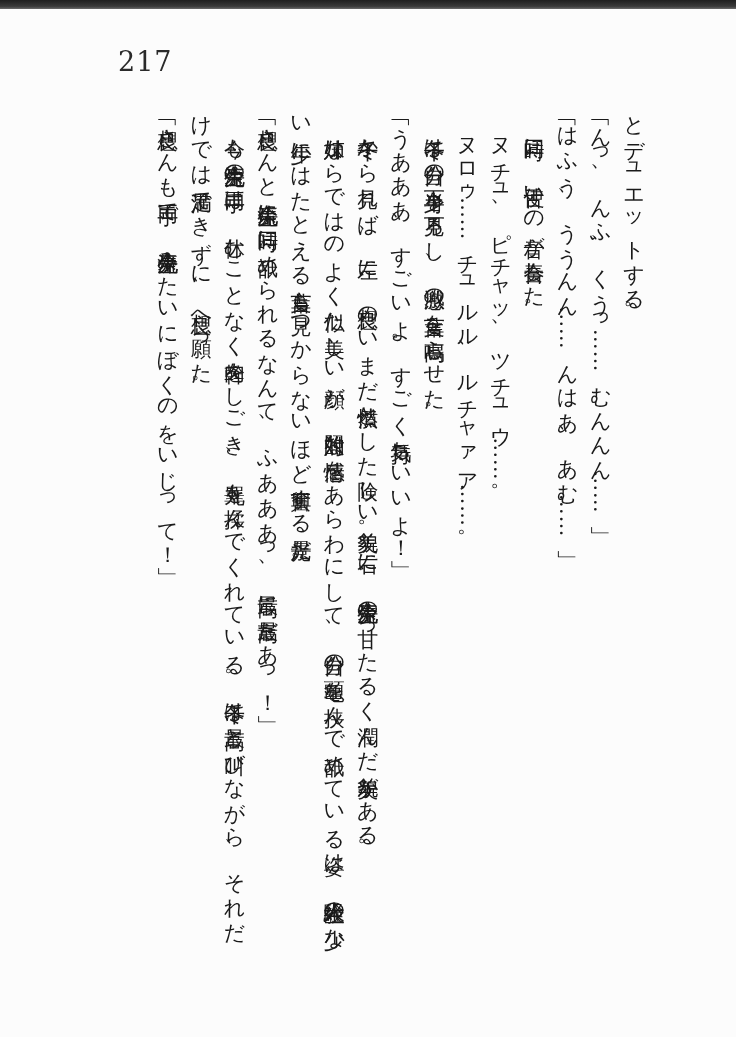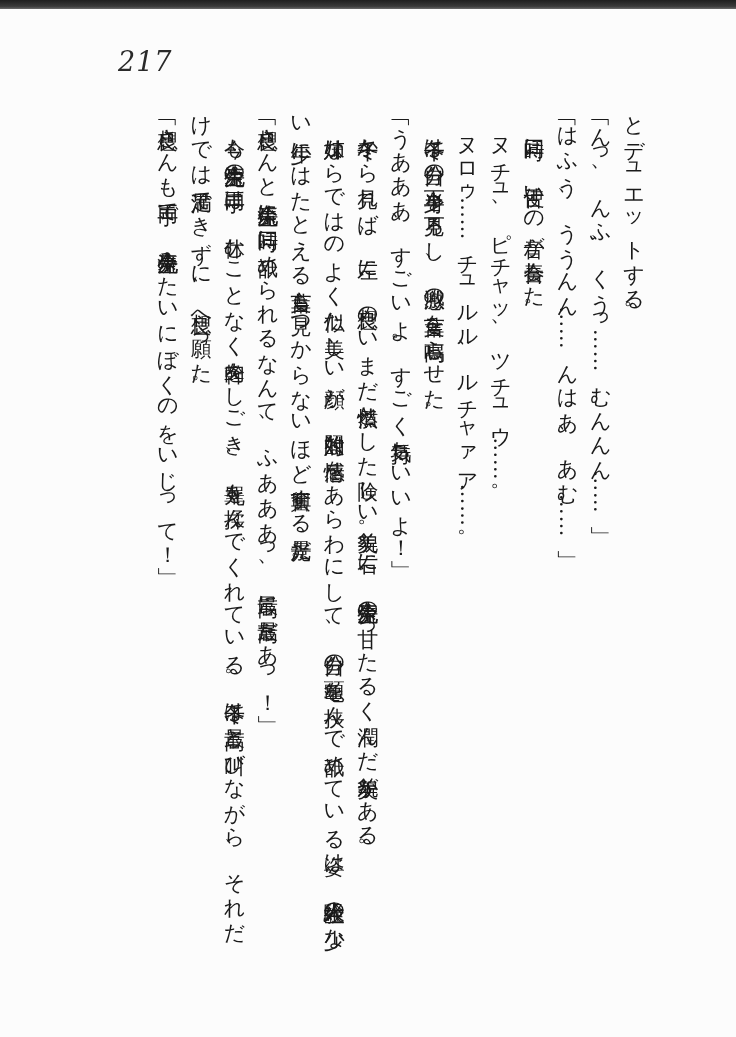--- a/index.html
+++ b/index.html
@@ -20,21 +20,20 @@
     top: 0;
     left: 0;
     width: 736px;
     height: 9px;
     background: linear-gradient(to bottom, #1f1f1f 0%, #3a3a3a 70%, #6a6a6a 100%);
   }
   .page-number {
     position: absolute;
     top: 46px;
     left: 118px;
-    font-style: italic;
     font-size: 27px;
     letter-spacing: 1px;
     color: #2a2a2a;
   }
   .text-block {
     position: absolute;
     top: 102px;
     right: 86px;
     width: 566px;
     height: 838px;

